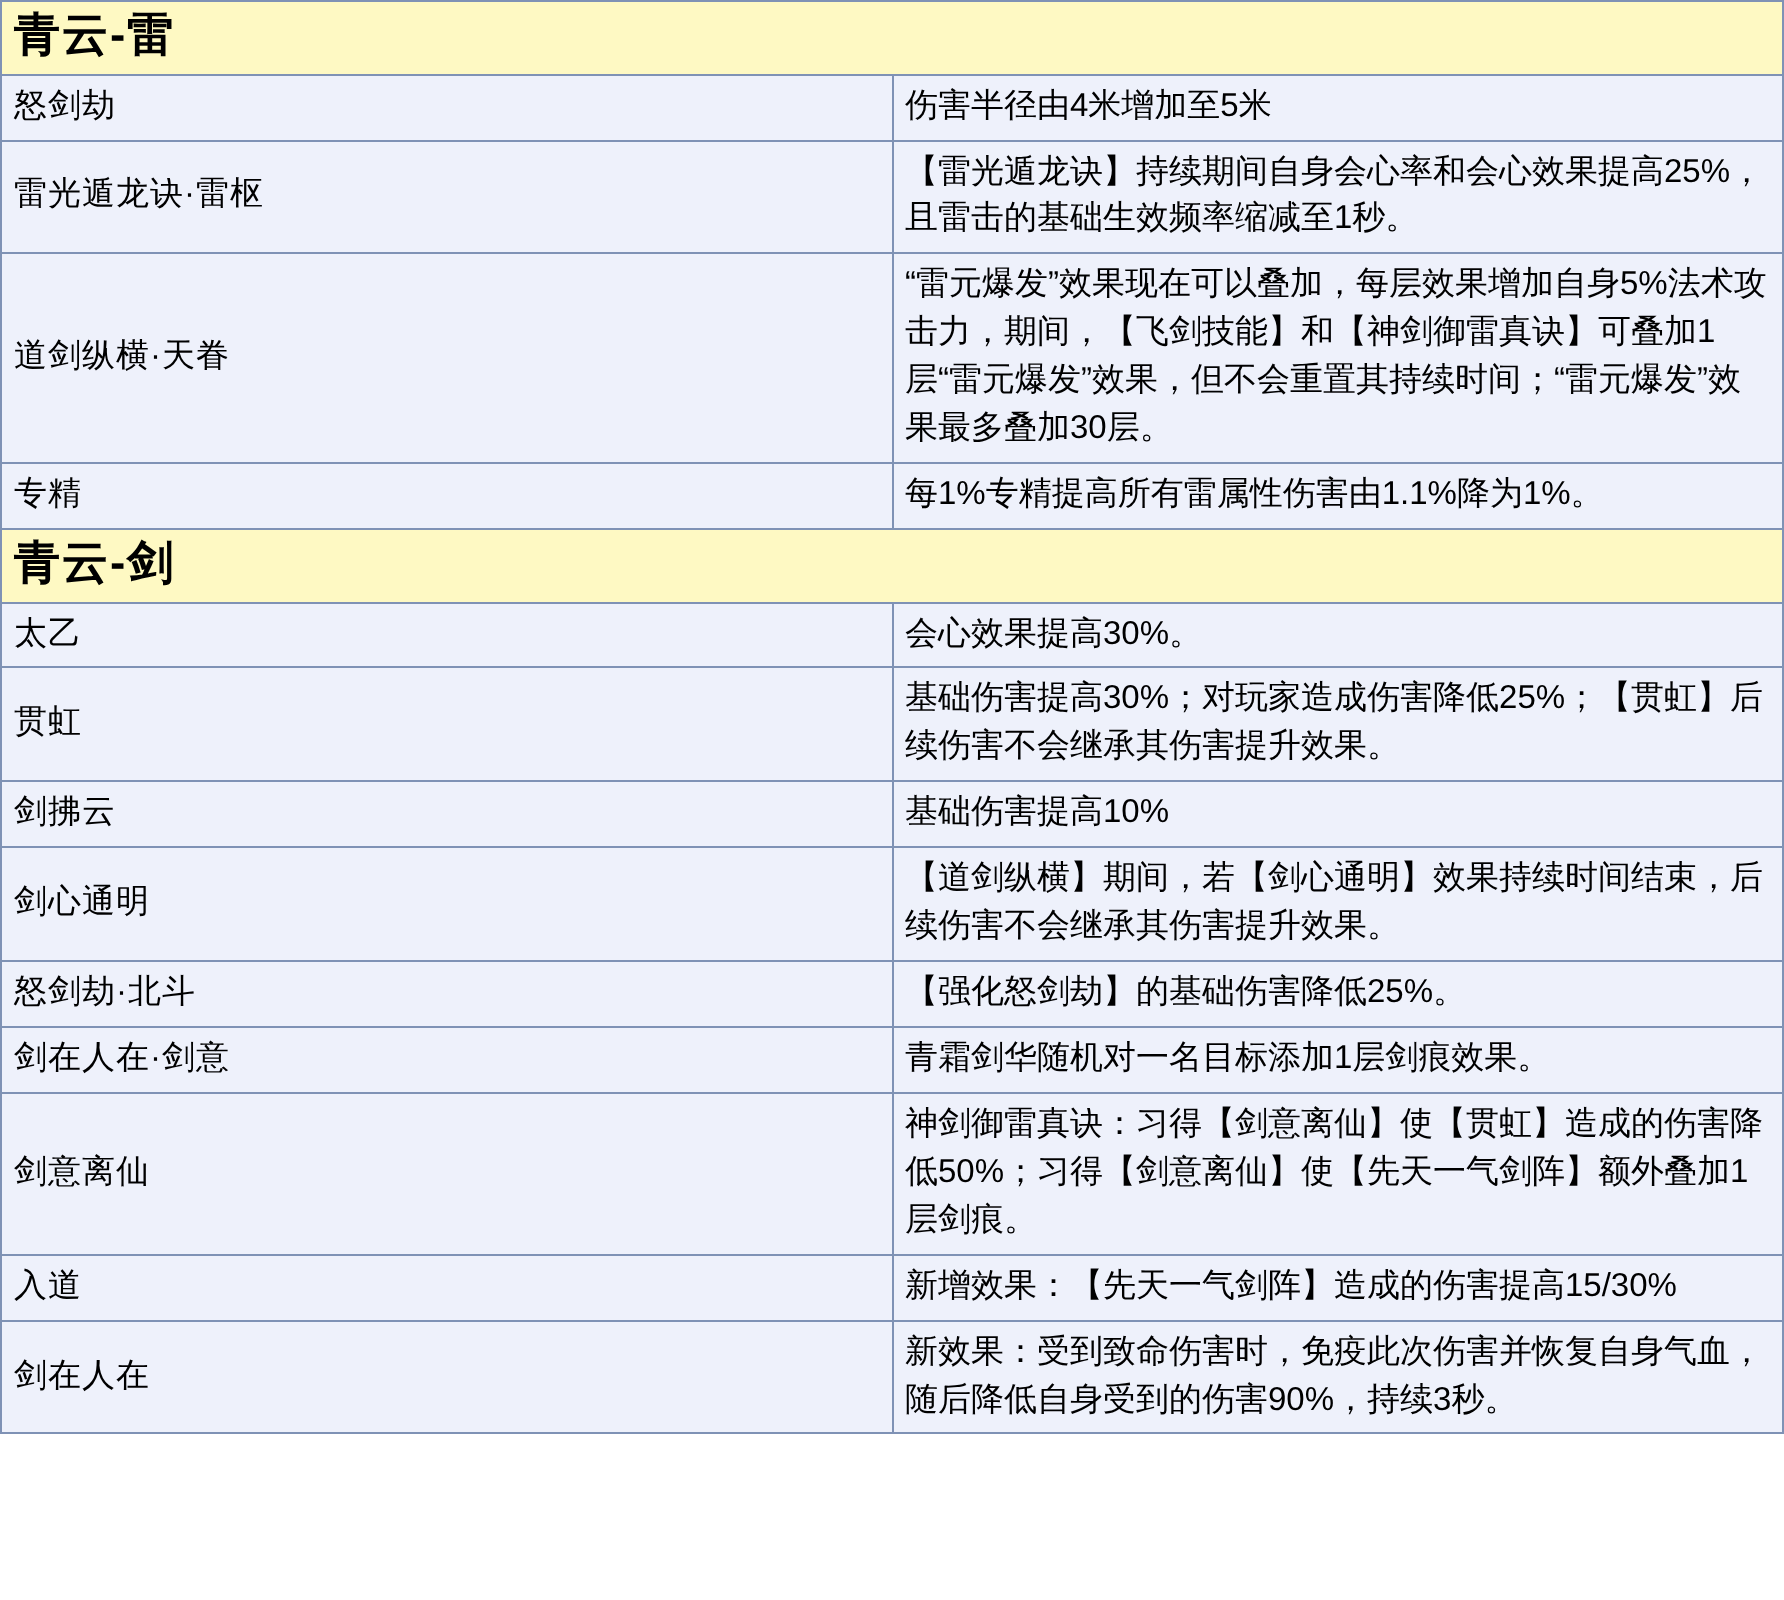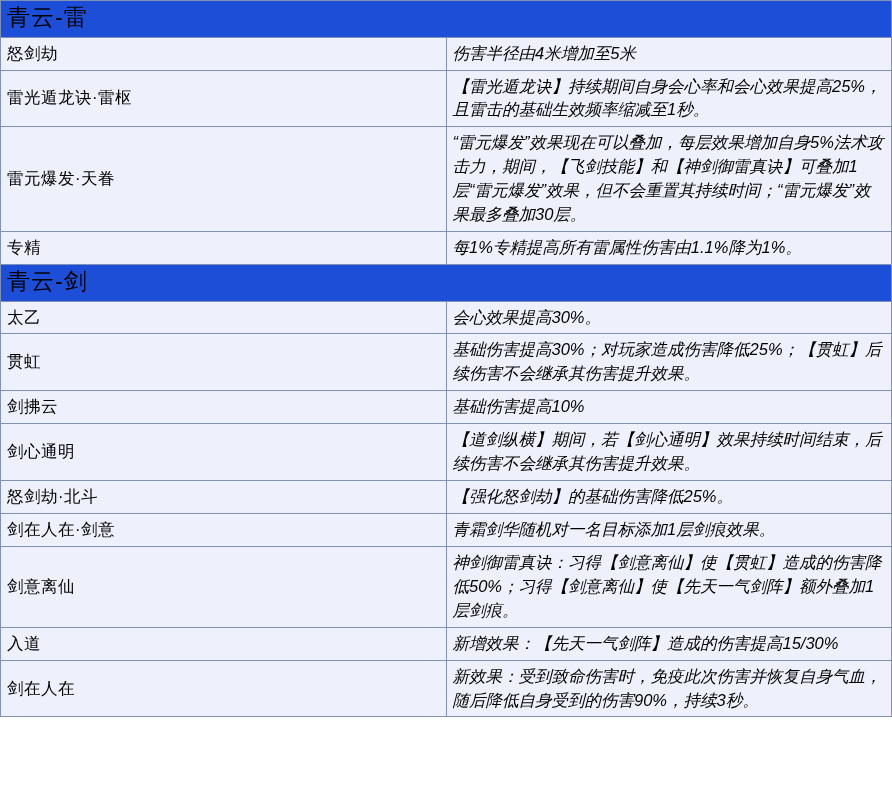--- a/index.html
+++ b/index.html
@@ -35,25 +35,24 @@
     background: #eef1fb;
   }
   td.name-cell {
     width: 172px;
     background: #e4e9f8;
     font-size: 17px;
     letter-spacing: 0.5px;
   }
   td.desc-cell {
     background: #eef1fb;
-    font-style: italic;
   }
   tr.section-row td {
-    background: #1d4ed8;
-    font-weight: normal;
+    background: #fef9c3;
+    font-weight: bold;
     font-size: 23px;
     letter-spacing: 1px;
     padding: 3px 6px 5px 6px;
     line-height: 1.2;
   }
   .section-title {
     display: inline-block;
   }
 </style>
 </head>
@@ -71,21 +70,21 @@
 
       <tr>
         <td class="name-cell">怒剑劫</td>
         <td class="desc-cell">伤害半径由4米增加至5米</td>
       </tr>
       <tr>
         <td class="name-cell">雷光遁龙诀·雷枢</td>
         <td class="desc-cell">【雷光遁龙诀】持续期间自身会心率和会心效果提高25%，且雷击的基础生效频率缩减至1秒。</td>
       </tr>
       <tr>
-        <td class="name-cell">雷元爆发·天眷</td>
+        <td class="name-cell">道剑纵横·天眷</td>
         <td class="desc-cell">“雷元爆发”效果现在可以叠加，每层效果增加自身5%法术攻击力，期间，【飞剑技能】和【神剑御雷真诀】可叠加1层“雷元爆发”效果，但不会重置其持续时间；“雷元爆发”效果最多叠加30层。</td>
       </tr>
       <tr>
         <td class="name-cell">专精</td>
         <td class="desc-cell">每1%专精提高所有雷属性伤害由1.1%降为1%。</td>
       </tr>
 
       <tr class="section-row">
         <td colspan="2">
           <span class="section-title">青云-剑</span>

